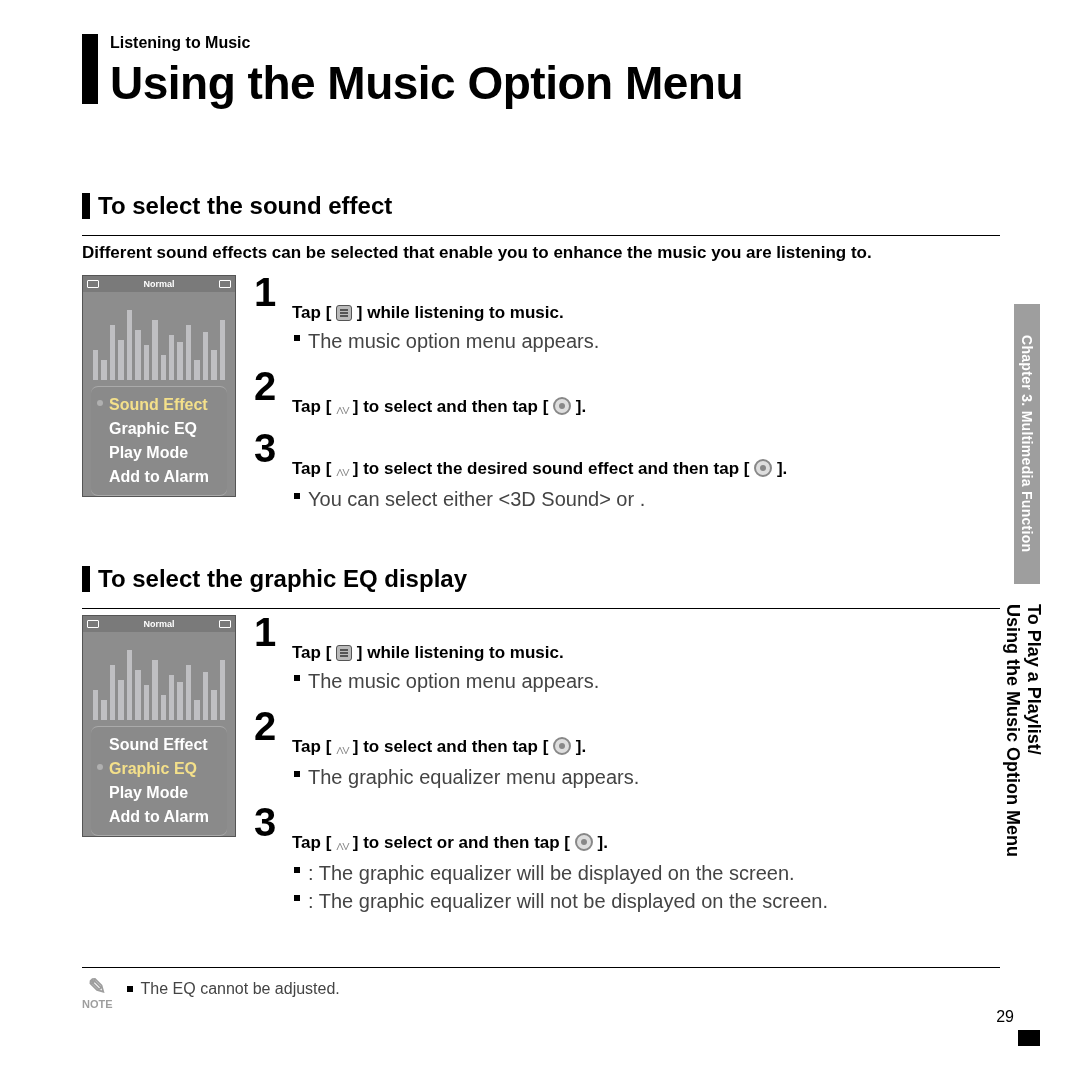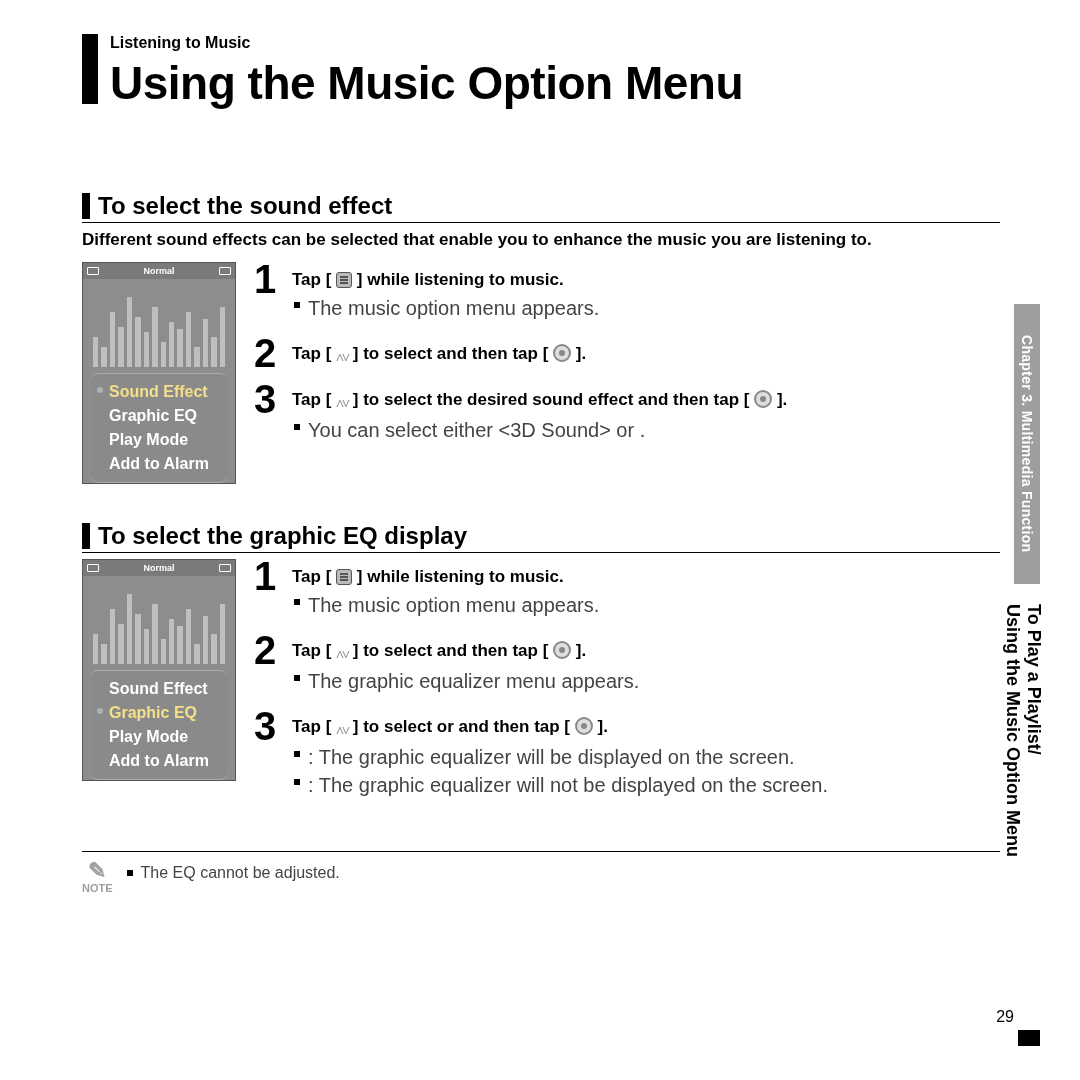--- a/index.html
+++ b/index.html
@@ -40,21 +40,21 @@
   .content {
     margin-top: 82px;
   }
   .section {
     margin-bottom: 38px;
   }
   .section-header {
     display: flex;
     align-items: center;
     border-bottom: 1px solid #000;
-    padding-bottom: 2px;
+    padding-bottom: 15px;
     margin-bottom: 6px;
   }
   .section-bar {
     width: 8px;
     height: 26px;
     background: #000;
     margin-right: 8px;
   }
   .section-title {
     font-size: 24px;
@@ -127,21 +127,21 @@
   .dev-menu-item.sel { color: #f4e08a; }
   
   .steps { flex: 1; }
   .step { display: flex; gap: 10px; margin-bottom: 12px; }
   .step-num {
     font-size: 40px;
     font-weight: bold;
     line-height: 0.85;
     min-width: 28px;
   }
-  .step-text { font-size: 17px; padding-top: 8px; flex:1; }
+  .step-text { font-size: 17px; padding-top: 8px; flex:1;margin-top:20px; }
   .step-instr { font-weight: bold; display: inline; }
   .step-sub {
     list-style: none;
     margin-top: 6px;
   }
   .step-sub li {
     font-size: 20px;
     color: #444;
     position: relative;
     padding-left: 16px;

